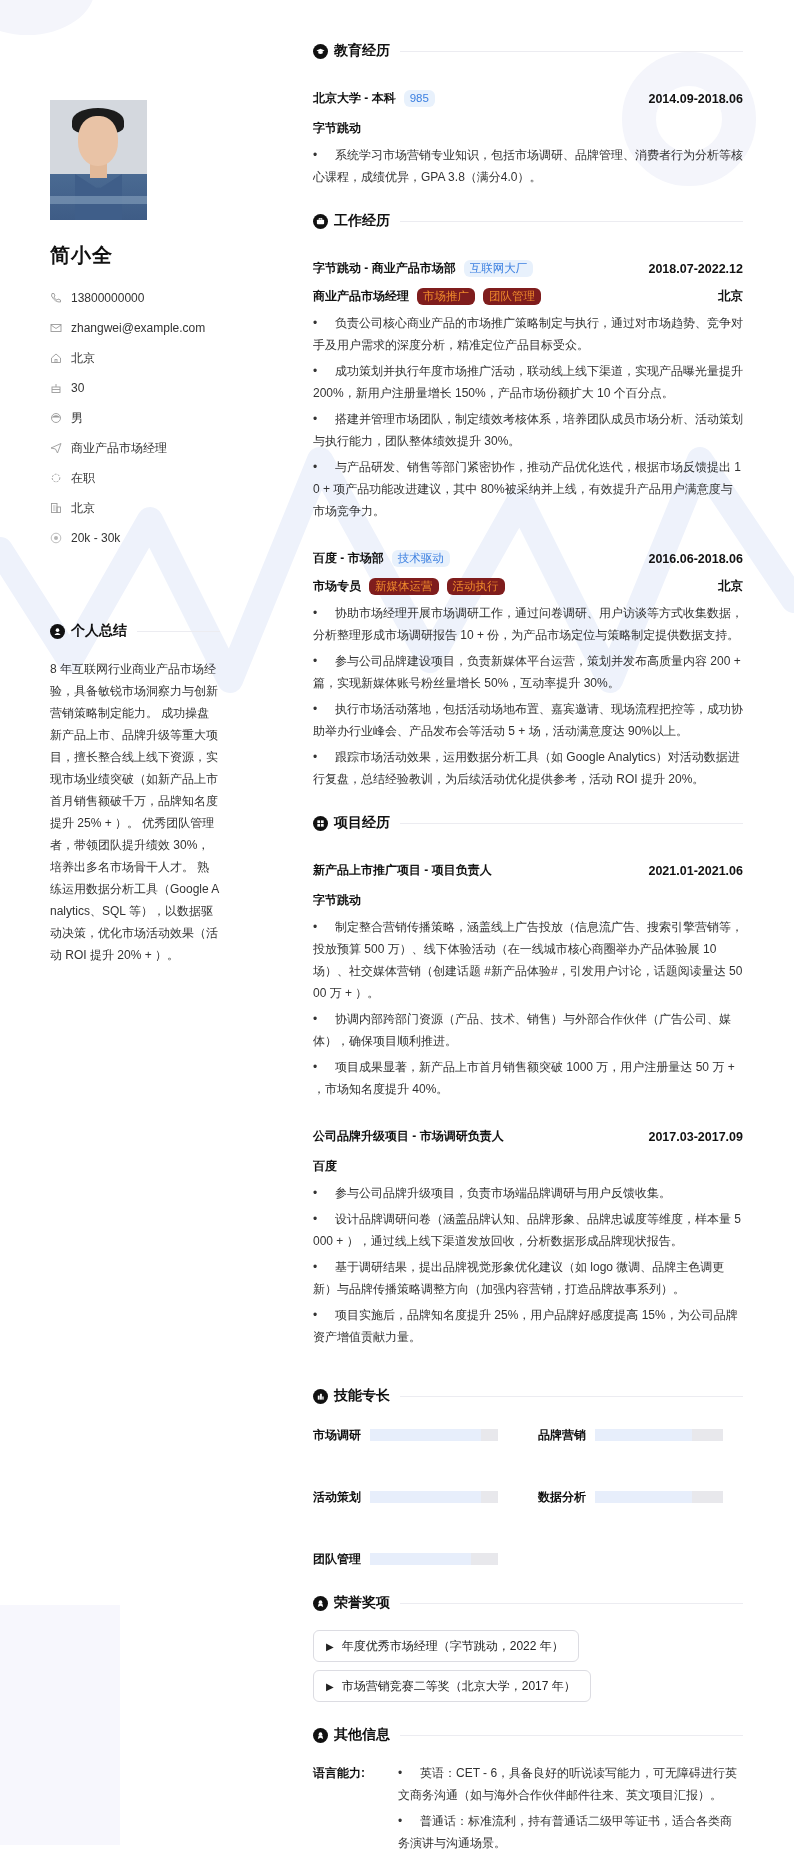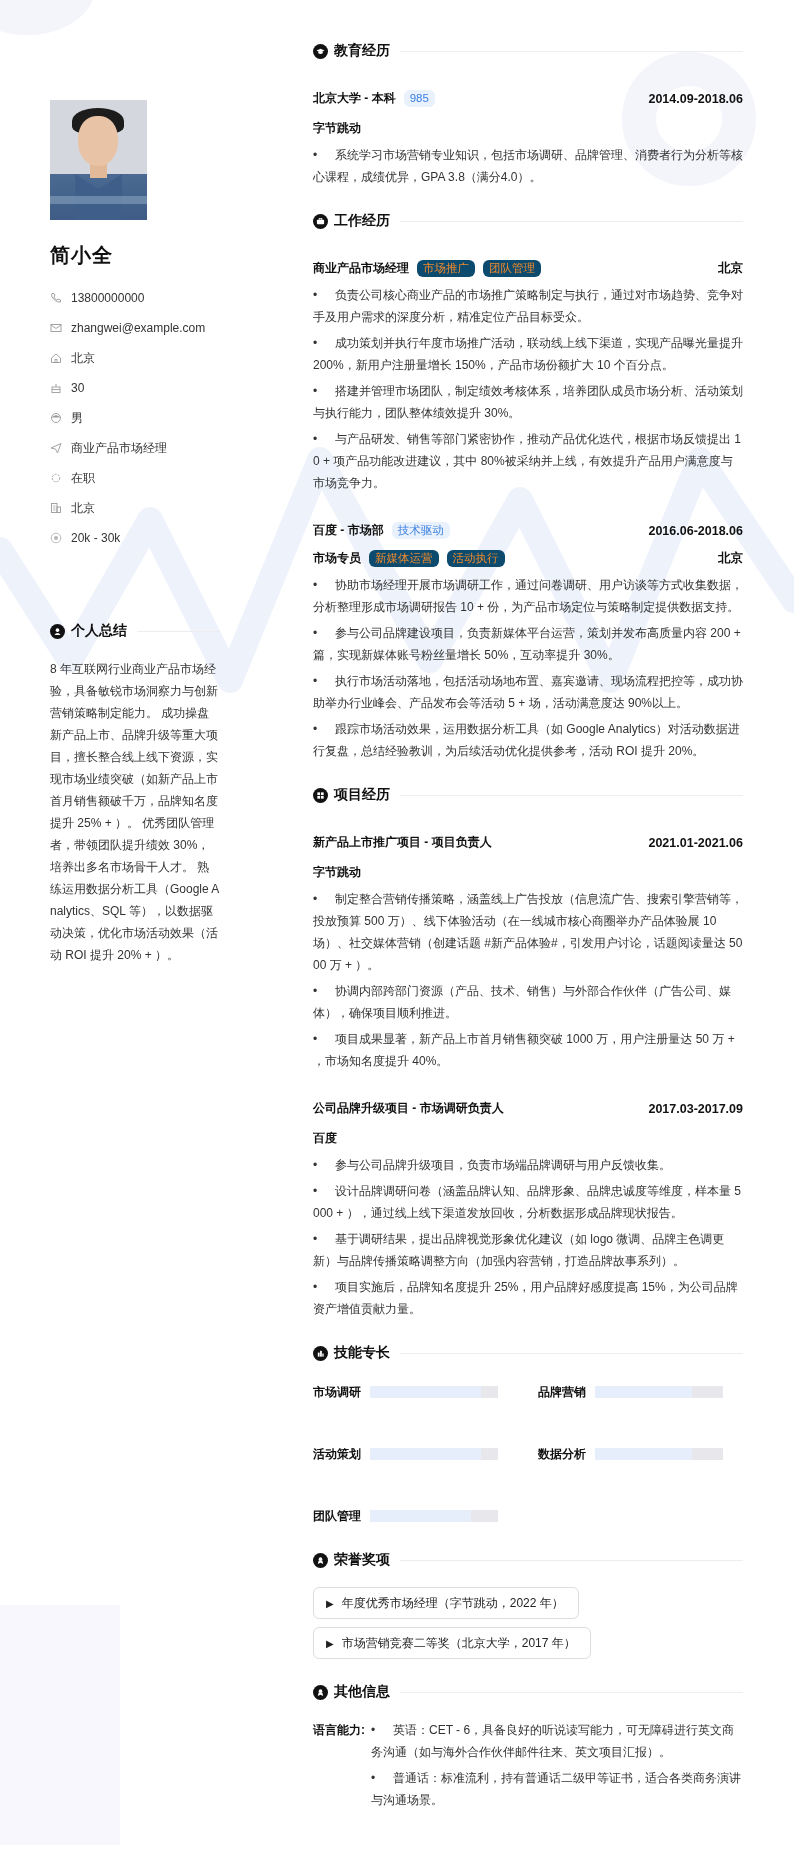--- a/index.html
+++ b/index.html
@@ -38,39 +38,39 @@
 
   
   .right { position: absolute; left: 313px; top: 40px; width: 430px; }
   .section { margin-bottom: 14px; }
   .row { display: flex; align-items: center; justify-content: space-between; }
   .row-left { display: flex; align-items: center; }
   .ttl { font-size: 12px; font-weight: bold; color: #111; }
   .date { font-size: 12.5px; font-weight: bold; color: #111; }
   .tag { display: inline-block; font-size: 11.5px; padding: 1px 6px; margin-left: 8px; border-radius: 6px; line-height: 15px; }
   .tag.blue { background: #e8f1fc; color: #3b7fe0; }
-  .tag.orange { background: #0c4a6e; color: #ef8a2c; }
+  .tag.orange { background: #7f1d1d; color: #ef8a2c; }
   .entry { margin-top: 28px; }
   .sub { margin-top: 11px; }
   .bullets { margin-top: 7px; list-style: none; }
   .bullets li { font-size: 12px; line-height: 22px; color: #333; margin-bottom: 4px; word-break: break-all; }
   .bullets li .dot { display: inline-block; width: 22px; }
 
   .skills { display: grid; grid-template-columns: 185px 185px; column-gap: 35px; row-gap: 12px; margin-top: 17px; gap: 40px; }
   .skill { display: flex; align-items: center; height: 22px; }
   .skill-label { font-size: 12px; color: #111; font-weight: bold; width: 57px; }
   .skill-bar { width: 128px; height: 12px; background: #e8e8ec; position: relative; }
   .skill-fill { position: absolute; left: 0; top: 0; bottom: 0; background: #e7eefb; }
 
   .awards { margin-top: 16px; }
   .award { display: inline-flex; align-items: center; height: 32px; border: 1px solid #dcdce2; border-radius: 6px; padding: 0 14px 0 12px; font-size: 12px; color: #222; margin-bottom: 8px; }
   .award .tri { margin-right: 8px; font-size: 10px; }
   .award-wrap { display: block; }
 
-  .other { display: flex; margin-top: 16px; }
+  .other { display: flex; margin-top: 16px; gap: 27px; }
   .other-label { font-size: 12px; font-weight: bold; color: #111; width: 58px; line-height: 22px; flex-shrink: 0; }
   .other-list { list-style: none; flex: 1; }
   .other-list li { font-size: 12px; line-height: 22px; color: #333; margin-bottom: 4px; }
   .other-list li .dot { display: inline-block; width: 22px; }
 </style>
 </head>
 <body>
 
 <div class="deco deco-circle-tl"></div>
 <div class="deco deco-ring"></div>
@@ -219,20 +219,27 @@
           <svg viewBox="0 0 10 10">
             <rect x="1" y="3" width="8" height="5" rx="1" fill="#fff"></rect>
             <rect x="3.5" y="1.5" width="3" height="2" fill="none" stroke="#fff" stroke-width="0.8"></rect>
           </svg>
         </span>
       <span class="sec-title">工作经历</span>
       <span class="sec-line"></span>
     </div>
 
     <div class="entry">
+      <div class="row">
+        <div class="row-left">
+          <span class="ttl">字节跳动 - 商业产品市场部</span>
+          <span class="tag blue">互联网大厂</span>
+        </div>
+        <span class="date">2018.07-2022.12</span>
+      </div>
       <div class="row sub">
         <div class="row-left">
           <span class="ttl">商业产品市场经理</span>
           <span class="tag orange">市场推广</span>
           <span class="tag orange">团队管理</span>
         </div>
         <span class="date">北京</span>
       </div>
       <ul class="bullets">
         <li><span class="dot">•</span><span>负责公司核心商业产品的市场推广策略制定与执行，通过对市场趋势、竞争对手及用户需求的深度分析，精准定位产品目标受众。</span></li>
@@ -302,21 +309,21 @@
       <div class="sub"><span class="ttl">百度</span></div>
       <ul class="bullets">
         <li><span class="dot">•</span><span>参与公司品牌升级项目，负责市场端品牌调研与用户反馈收集。</span></li>
         <li><span class="dot">•</span><span>设计品牌调研问卷（涵盖品牌认知、品牌形象、品牌忠诚度等维度，样本量 5000 + ），通过线上线下渠道发放回收，分析数据形成品牌现状报告。</span></li>
         <li><span class="dot">•</span><span>基于调研结果，提出品牌视觉形象优化建议（如 logo 微调、品牌主色调更新）与品牌传播策略调整方向（加强内容营销，打造品牌故事系列）。</span></li>
         <li><span class="dot">•</span><span>项目实施后，品牌知名度提升 25%，用户品牌好感度提高 15%，为公司品牌资产增值贡献力量。</span></li>
       </ul>
     </div>
   </div>
 
-  <div class="section" style="margin-top:22px">
+  <div class="section" style="margin-top:37px">
     <div class="sec-head">
       <span class="sec-icon">
           <svg viewBox="0 0 10 10">
             <rect x="2" y="4" width="2" height="4.5" fill="#fff"></rect>
             <rect x="4.5" y="2" width="2" height="6.5" fill="#fff"></rect>
             <rect x="7" y="5" width="1.5" height="3.5" fill="#fff"></rect>
           </svg>
         </span>
       <span class="sec-title">技能专长</span>
       <span class="sec-line"></span>

